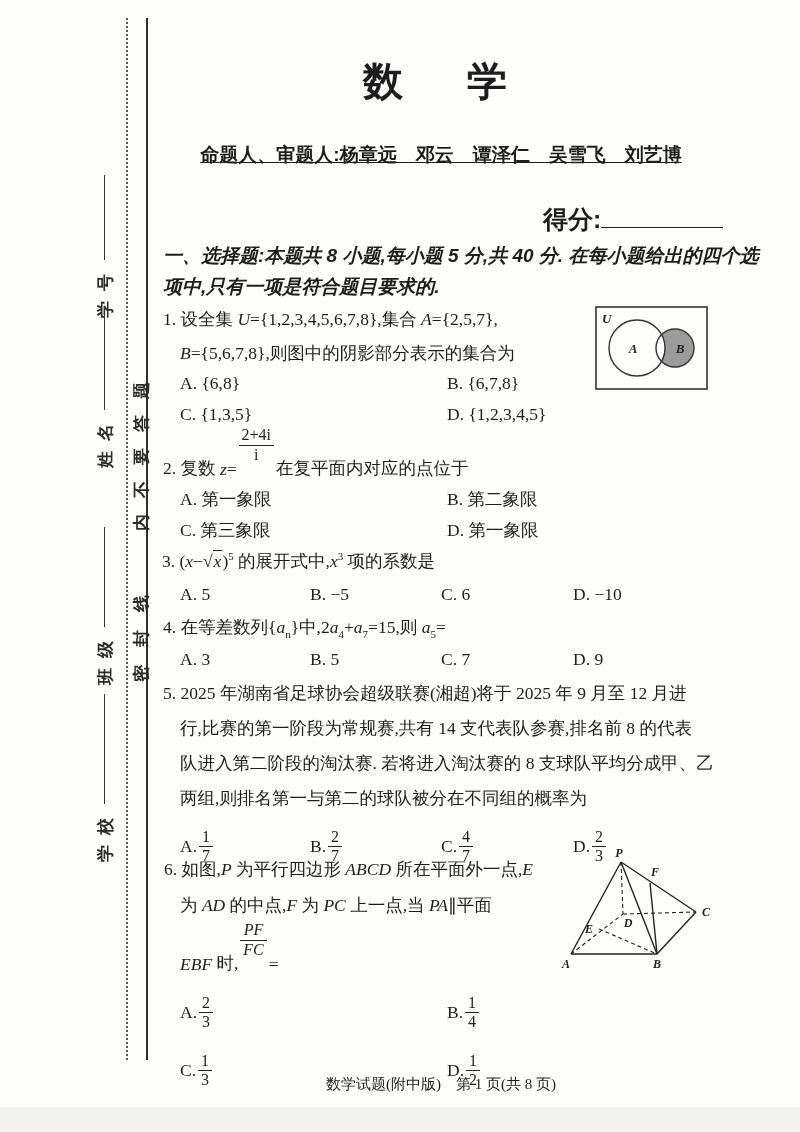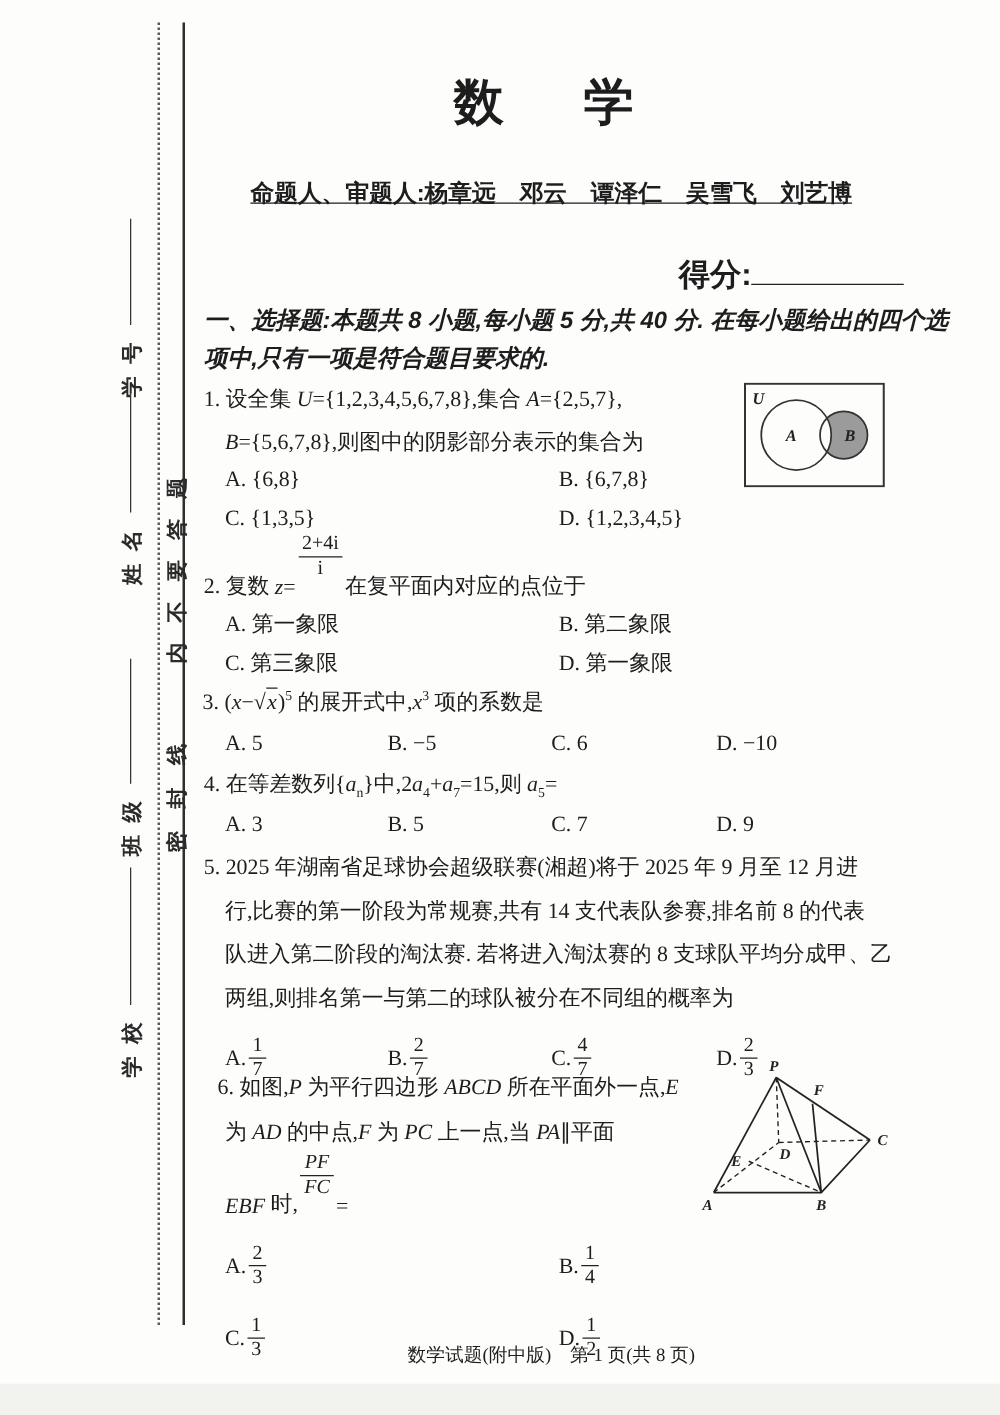--- a/index.html
+++ b/index.html
@@ -155,21 +155,21 @@
         </span>
       </div>
     <div class="abs optf" style="top:812px;left:413px">
         <span>D.</span>
         <span class="frac">
           <span class="num">2</span>
           <span class="den">3</span>
         </span>
       </div>
 
-    <div class="abs qline" style="top:857px;left:14px"><span>6. 如图,</span><i>P</i><span> 为平行四边形 </span><i>ABCD</i><span> 所在平面外一点,</span><i>E</i></div>
+    <div class="abs qline" style="top:857px;left:4px"><span>6. 如图,</span><i>P</i><span> 为平行四边形 </span><i>ABCD</i><span> 所在平面外一点,</span><i>E</i></div>
     <div class="abs qline" style="top:893px;left:20px"><span>为 </span><i>AD</i><span> 的中点,</span><i>F</i><span> 为 </span><i>PC</i><span> 上一点,当 </span><i>PA</i><span>∥平面</span></div>
     <div class="abs qline mline" style="top:925px;left:20px;height:50px">
         <i>EBF</i>
         <span> 时,</span>
         <span class="frac"><span class="num"><i>PF</i></span><span class="den"><i>FC</i></span></span>
         <span>=</span>
       </div>
 
     <div class="abs" style="top:846px;left:396px">
       <svg width="165" height="135" viewBox="0 0 165 135">

